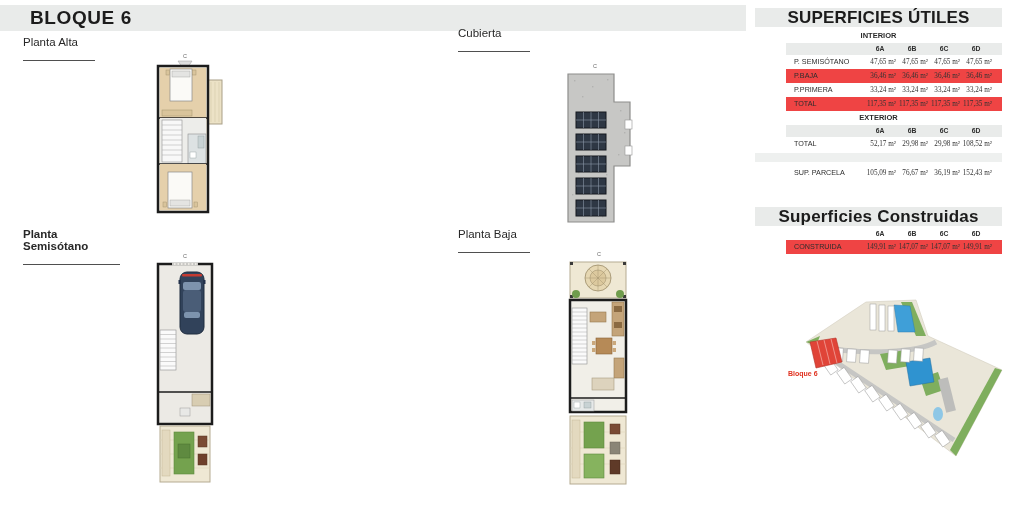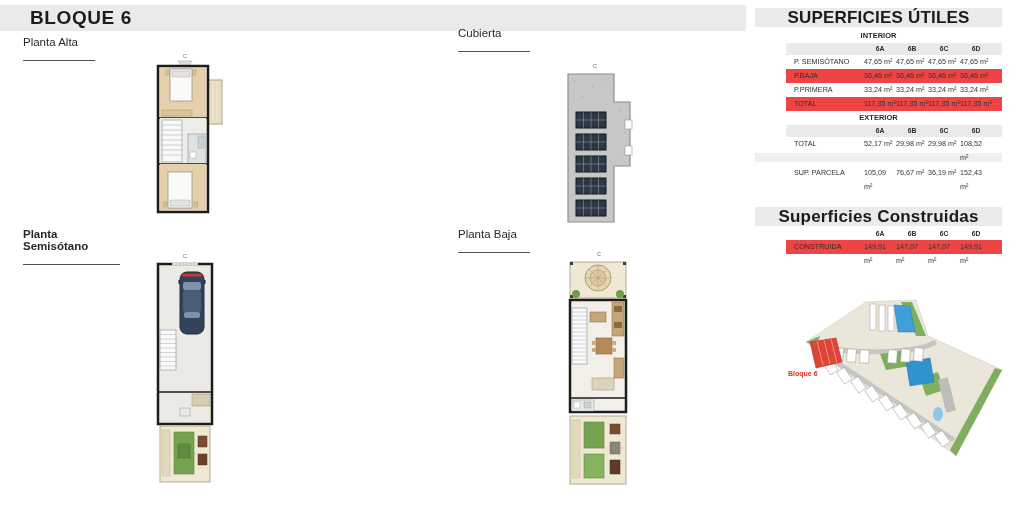--- a/index.html
+++ b/index.html
@@ -24,21 +24,21 @@
   .band-title{background:#e9ebea;height:19px;line-height:19px;text-align:center;
     font-size:17px;font-weight:bold;color:#1b1b1b;letter-spacing:.2px;}
   .section-label{text-align:center;font-size:7.5px;font-weight:bold;color:#2a2a2a;
     height:10px;line-height:10px;margin-top:4px;}
   .tgrid{display:grid;grid-template-columns:78px 1fr 1fr 1fr 1fr;padding-right:10px;margin-left:31px;}
   .thead{background:#e9ebea;height:12px;margin-top:2px;}
   .thead .cell{line-height:12px;font-size:6.8px;font-weight:bold;text-align:center;color:#2d2d2d;}
   .trow{height:14px;}
   .trow .cell{line-height:14px;font-size:7.2px;color:#333;}
   .trow .label{padding-left:8px;text-align:left;color:#2d2d2d;}
-  .trow .val{text-align:left;}
+  .trow .val{text-align:right;font-family:Liberation Serif, serif;}
   .trow.alt{background:#ef4444;}
   .spacer-gray{height:9px;background:#eef0ef;margin-top:2px;}
   .gap4{height:4px;} .gap27{height:27px;}
   .thead.white{background:#ffffff;}
 
   svg{display:block;}
   .redlabel{font-size:7px;fill:#e0301e;font-weight:bold;}
   .cmark{font-size:5.5px;fill:#6a6a6a;}
 </style>
 </head>

